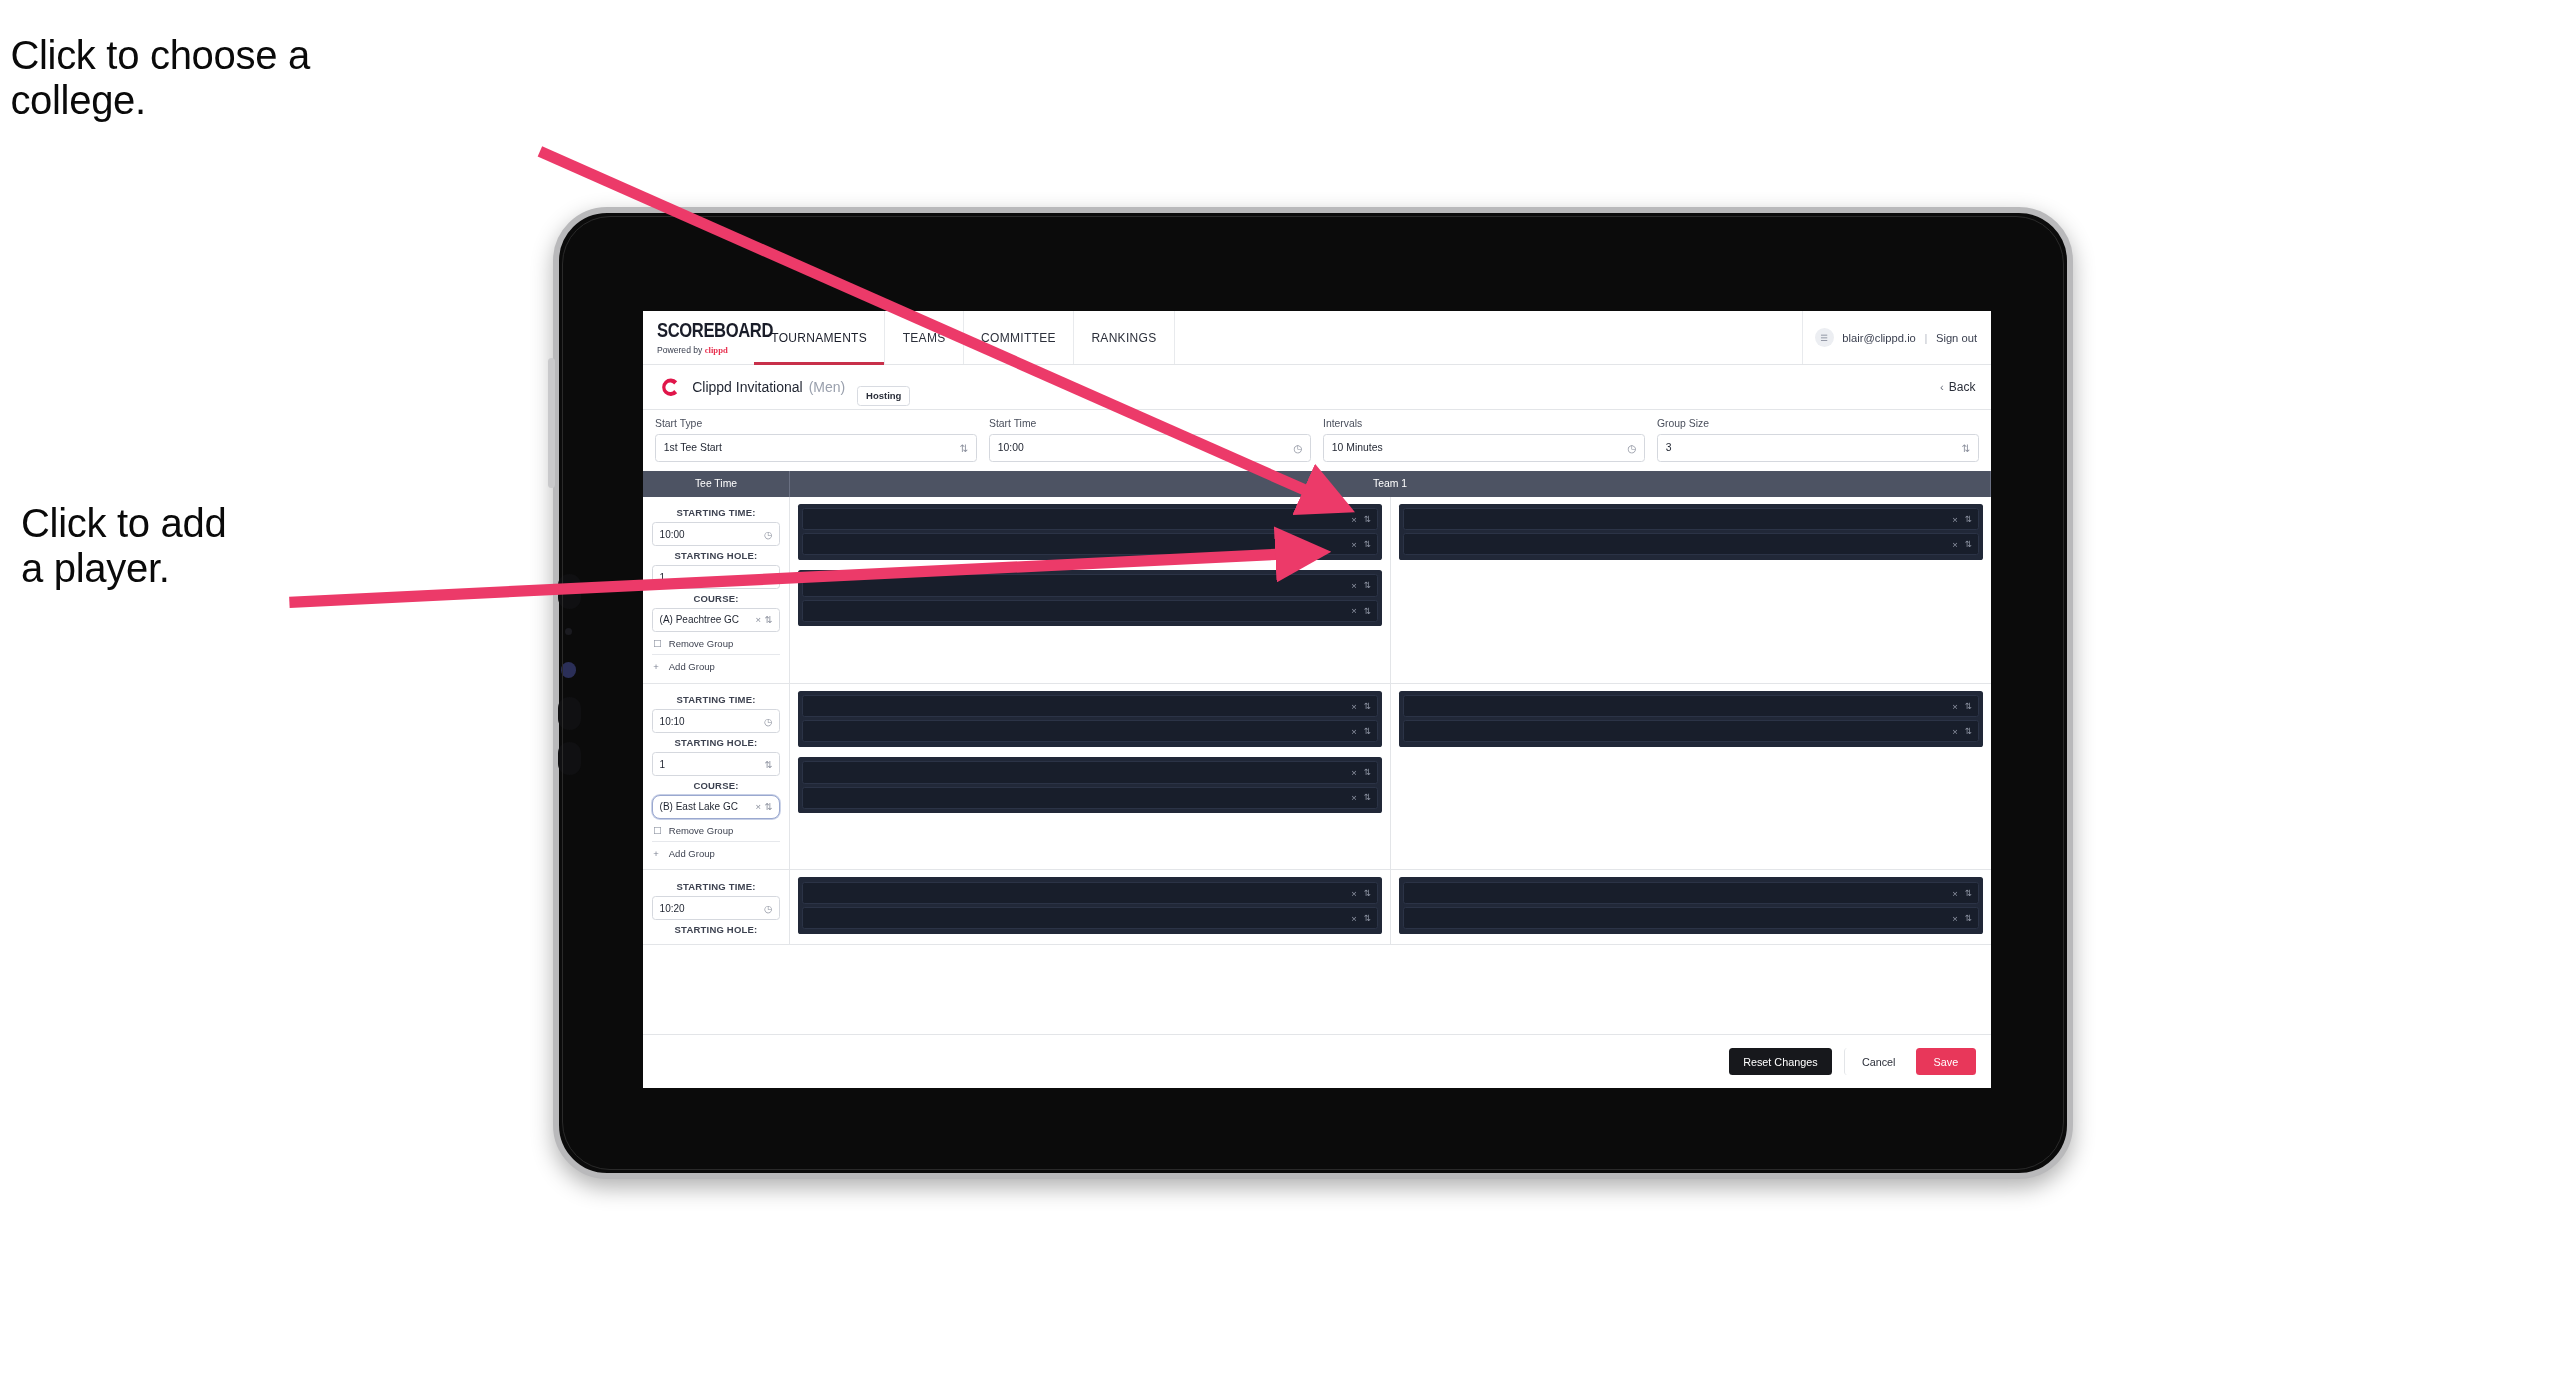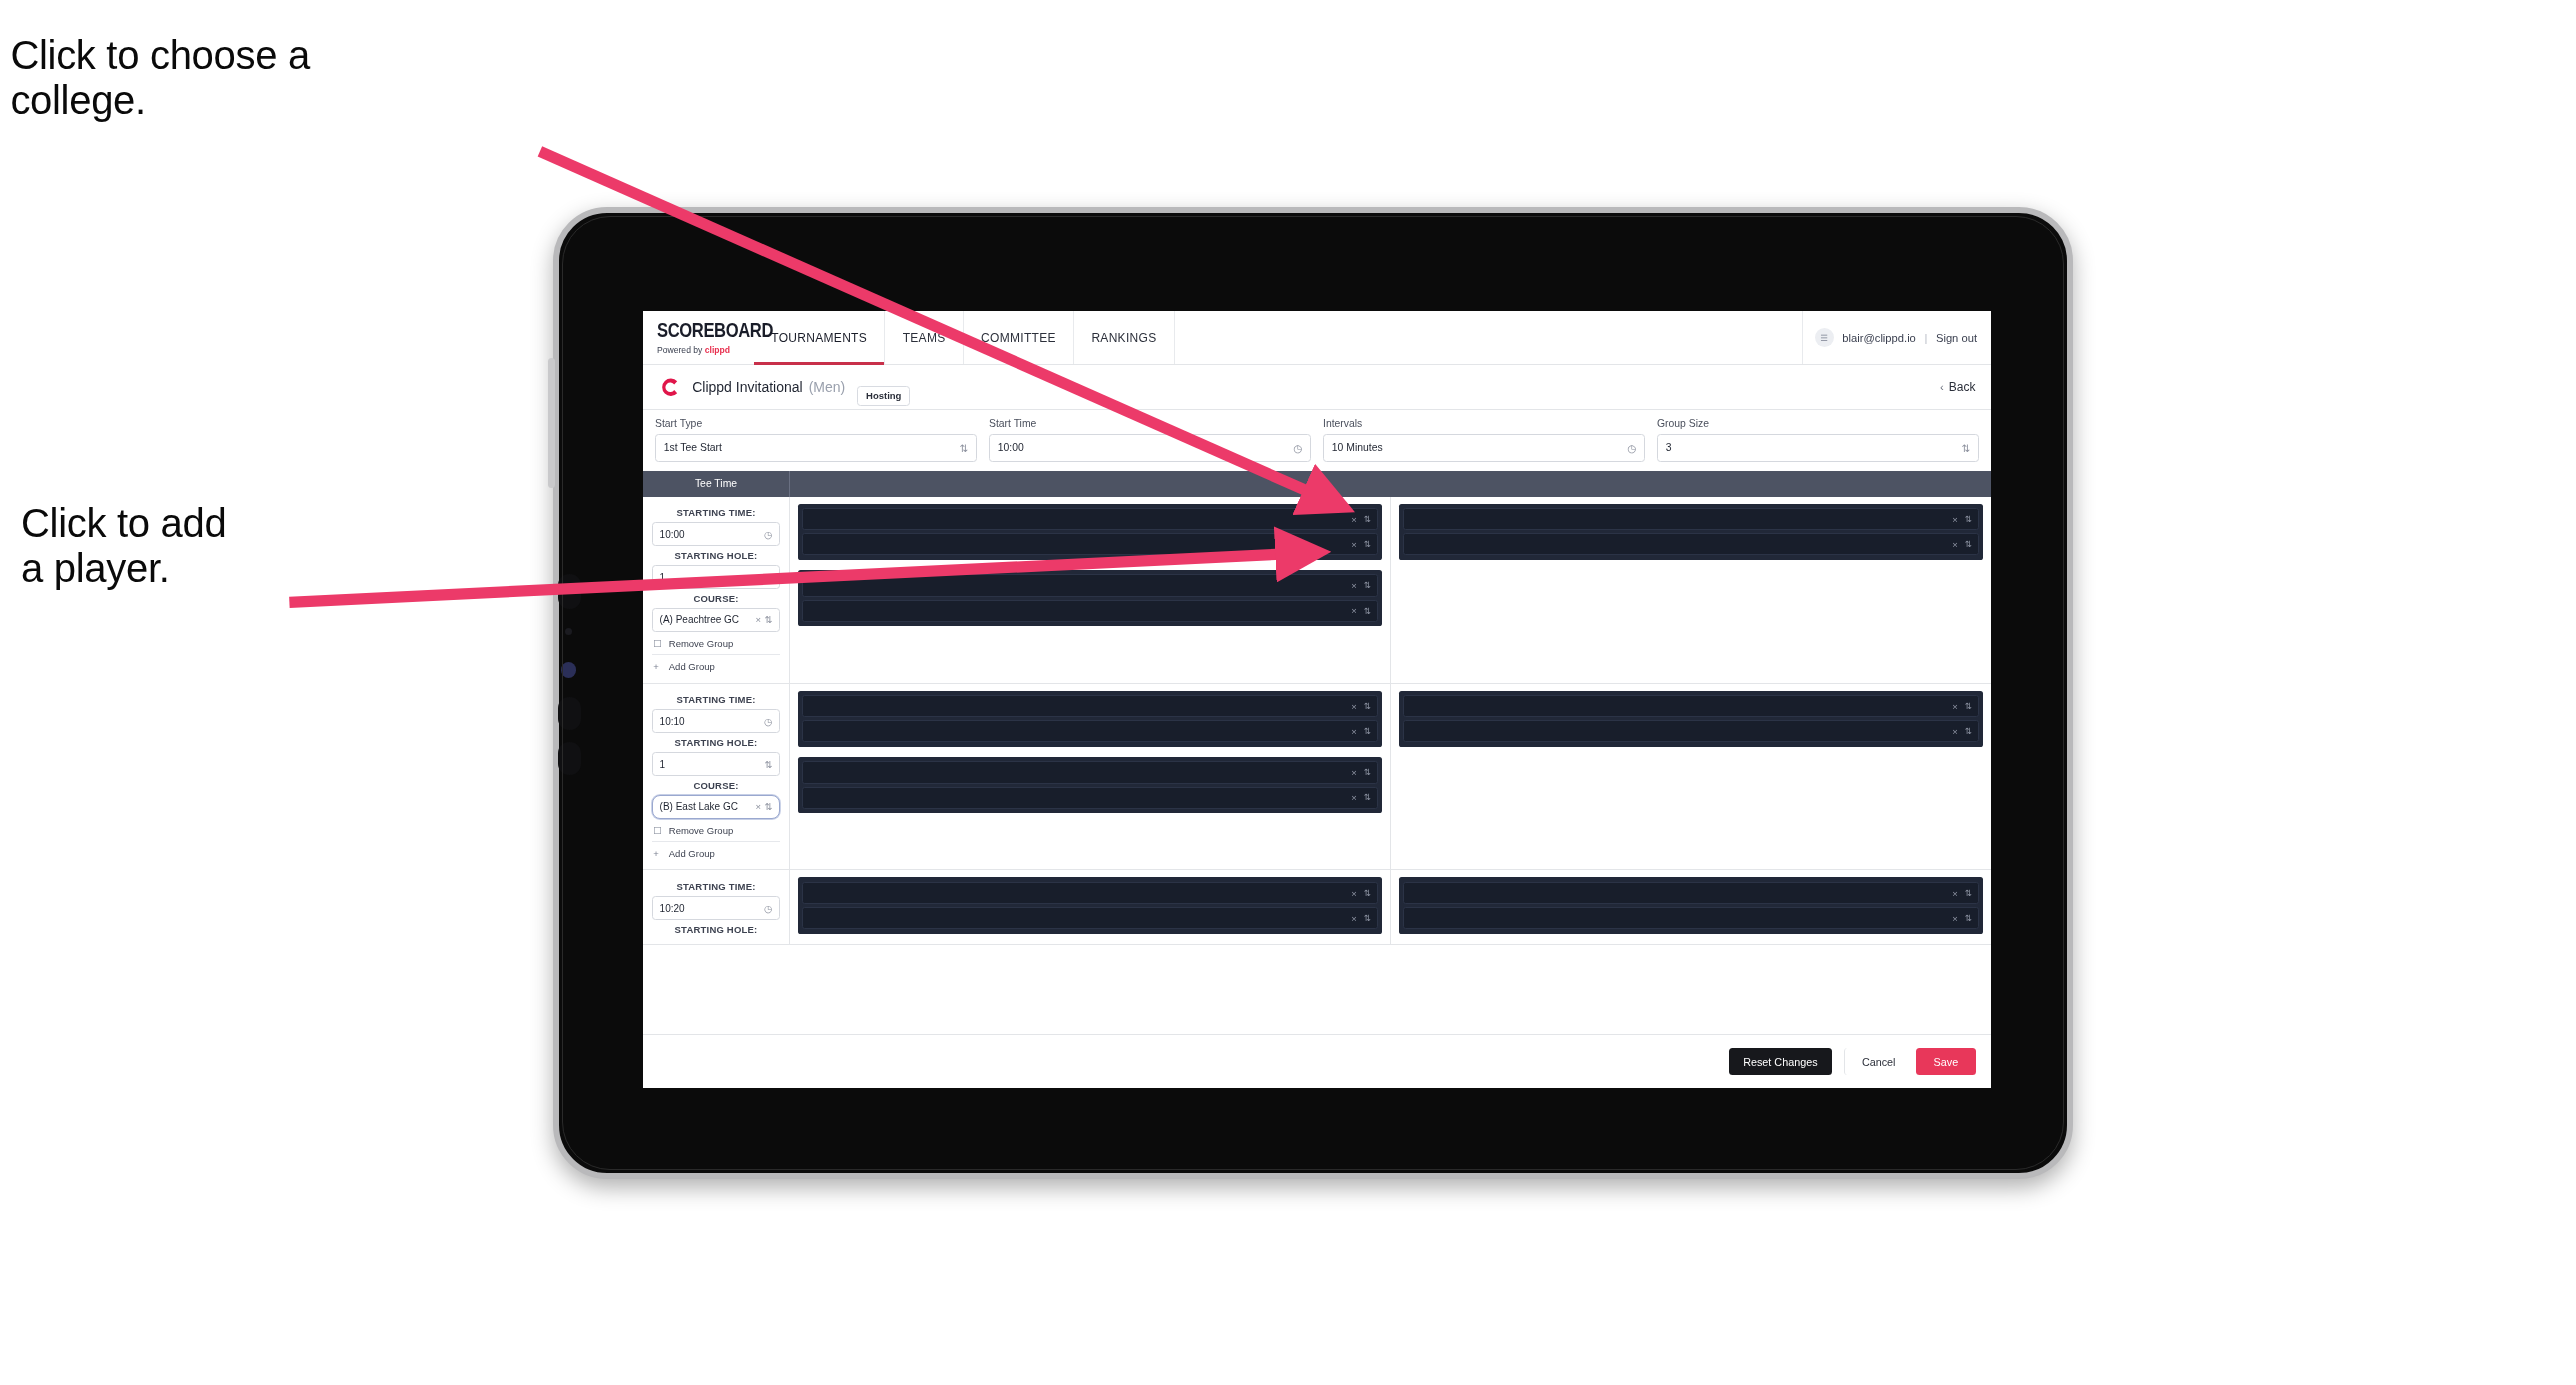--- a/index.html
+++ b/index.html
@@ -64,21 +64,21 @@
     display:flex; align-items:stretch; flex:0 0 auto;
   }
   #brand{ width:111px; padding:8.6px 0 0 14px; flex:0 0 auto; }
   #brand-word{
     font-family:"Liberation Sans", sans-serif;
     font-weight:bold; font-size:17.3px; letter-spacing:-0.4px;
     color:#1a1d29; transform:scaleY(1.22) scaleX(0.96); transform-origin:left top;
     line-height:1;
   }
   #brand-sub{ margin-top:7.8px; font-size:8.6px; color:#3b4050; }
-  #brand-sub .clippd{ color:#e8304f; font-weight:bold; }
+  #brand-sub .clippd{ color:#e8304f; font-weight:bold;font-family:Liberation Serif, serif; }
 
   .navtab{
     display:flex; align-items:center; padding:0 17.3px;
     font-size:12px; color:#2b2f3a; letter-spacing:0.3px;
     border-right:0.9px solid #e8eaed; cursor:pointer; position:relative;
   }
   .navtab.active{ color:#1a1d29; }
   .navtab.active::after{
     content:""; position:absolute; left:0; right:0; bottom:-0.9px; height:2.6px; background:#c8304a;
   }
@@ -274,20 +274,21 @@
           <div class="field-label">Group Size</div>
           <div class="field-box">
             <span class="val">3</span>
             <span class="adorn">⇅</span>
           </div>
         </div>
       </div>
 
       <div id="thead">
         <div class="th col-tee">Tee Time</div>
+        <div class="th col-team">Team 1</div>
       </div>
 
       <div id="tbody">
           <div class="grow">
             <div class="cell-tee">
               <div class="tee-label">STARTING TIME:</div>
               <div class="tee-input">
                 <span class="v">10:00</span>
                 <span class="ic">◷</span>
               </div>

